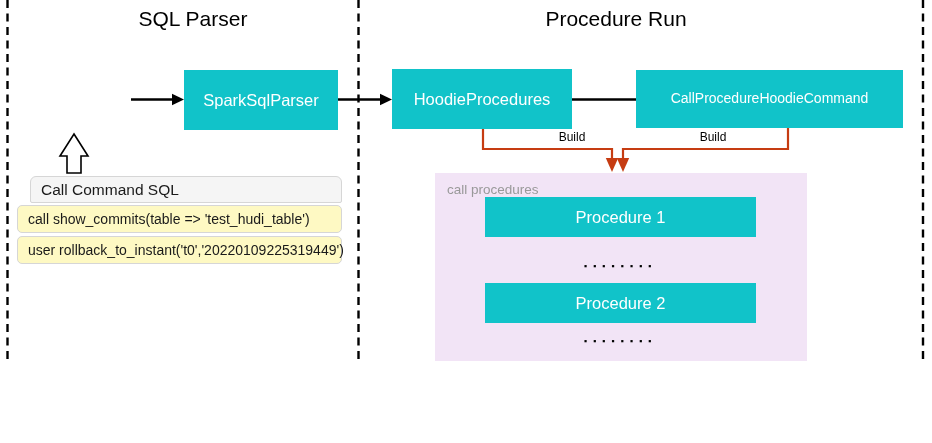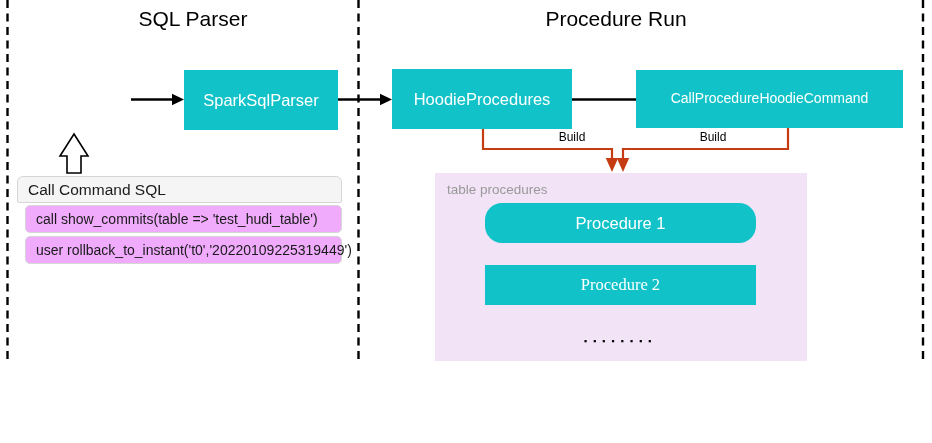--- a/index.html
+++ b/index.html
@@ -25,26 +25,26 @@
     font-size:16.5px;line-height:1.25;
   }
   .edge-label{
     position:absolute;font-size:12px;color:#000;width:120px;text-align:center;
   }
 
   .sql-table{position:absolute;left:17px;top:176px;width:325px;}
   .sql-table .hdr{
     background:var(--table_header_bg,#F5F5F5);border:1px solid var(--table_border,#D6D6D6);
     border-radius:6px 6px 2px 2px;height:25px;line-height:25px;padding-left:10px;
-    font-size:15.5px;color:#1a1a1a;margin-bottom:2px;
+    font-size:15.5px;color:#1a1a1a;margin-bottom:2px;margin-left:13px;
   }
   .sql-table .row{
-    background:#f0abfc;border:1px solid var(--table_border,#D6D6D6);border-radius:5px;
+    background:#fef9c3;border:1px solid var(--table_border,#D6D6D6);border-radius:5px;
     height:26px;line-height:26px;padding-left:10px;font-size:14px;color:#1a1a1a;
-    margin-bottom:3px;white-space:nowrap;margin-left:8px;
+    margin-bottom:3px;white-space:nowrap;
   }
 
   .proc-panel{
     position:absolute;left:435px;top:173px;width:372px;height:246px;
     background:var(--lavender,#F2E4F6);
   }
   .proc-panel .panel-label{
     position:absolute;left:12px;top:9px;font-size:13.5px;color:var(--panel_label_gray,#999);
   }
   .proc-box{
@@ -95,20 +95,20 @@
   <div class="edge-label" style="left:512px;top:130px;">Build</div>
   <div class="edge-label" style="left:653px;top:130px;">Build</div>
 
   <div class="sql-table">
     <div class="hdr">Call Command SQL</div>
     <div class="row">call show_commits(table =&gt; 'test_hudi_table')</div>
     <div class="row">user rollback_to_instant('t0','20220109225319449')</div>
   </div>
 
   <div class="proc-panel">
-    <div class="panel-label">table procedures</div>
-    <div class="proc-box" style="top:30px;border-radius:17px;">Procedure 1</div>
+    <div class="panel-label">call procedures</div>
+    <div class="proc-box" style="top:24px;">Procedure 1</div>
     <div class="dots-row" style="top:86px;">▪▪▪▪▪▪▪▪</div>
-    <div class="proc-box" style="top:92px;font-family:Liberation Serif, serif;">Procedure 2</div>
+    <div class="proc-box" style="top:110px;">Procedure 2</div>
     <div class="dots-row" style="top:161px;">▪▪▪▪▪▪▪▪</div>
   </div>
 
 </div>
 
 </body></html>

